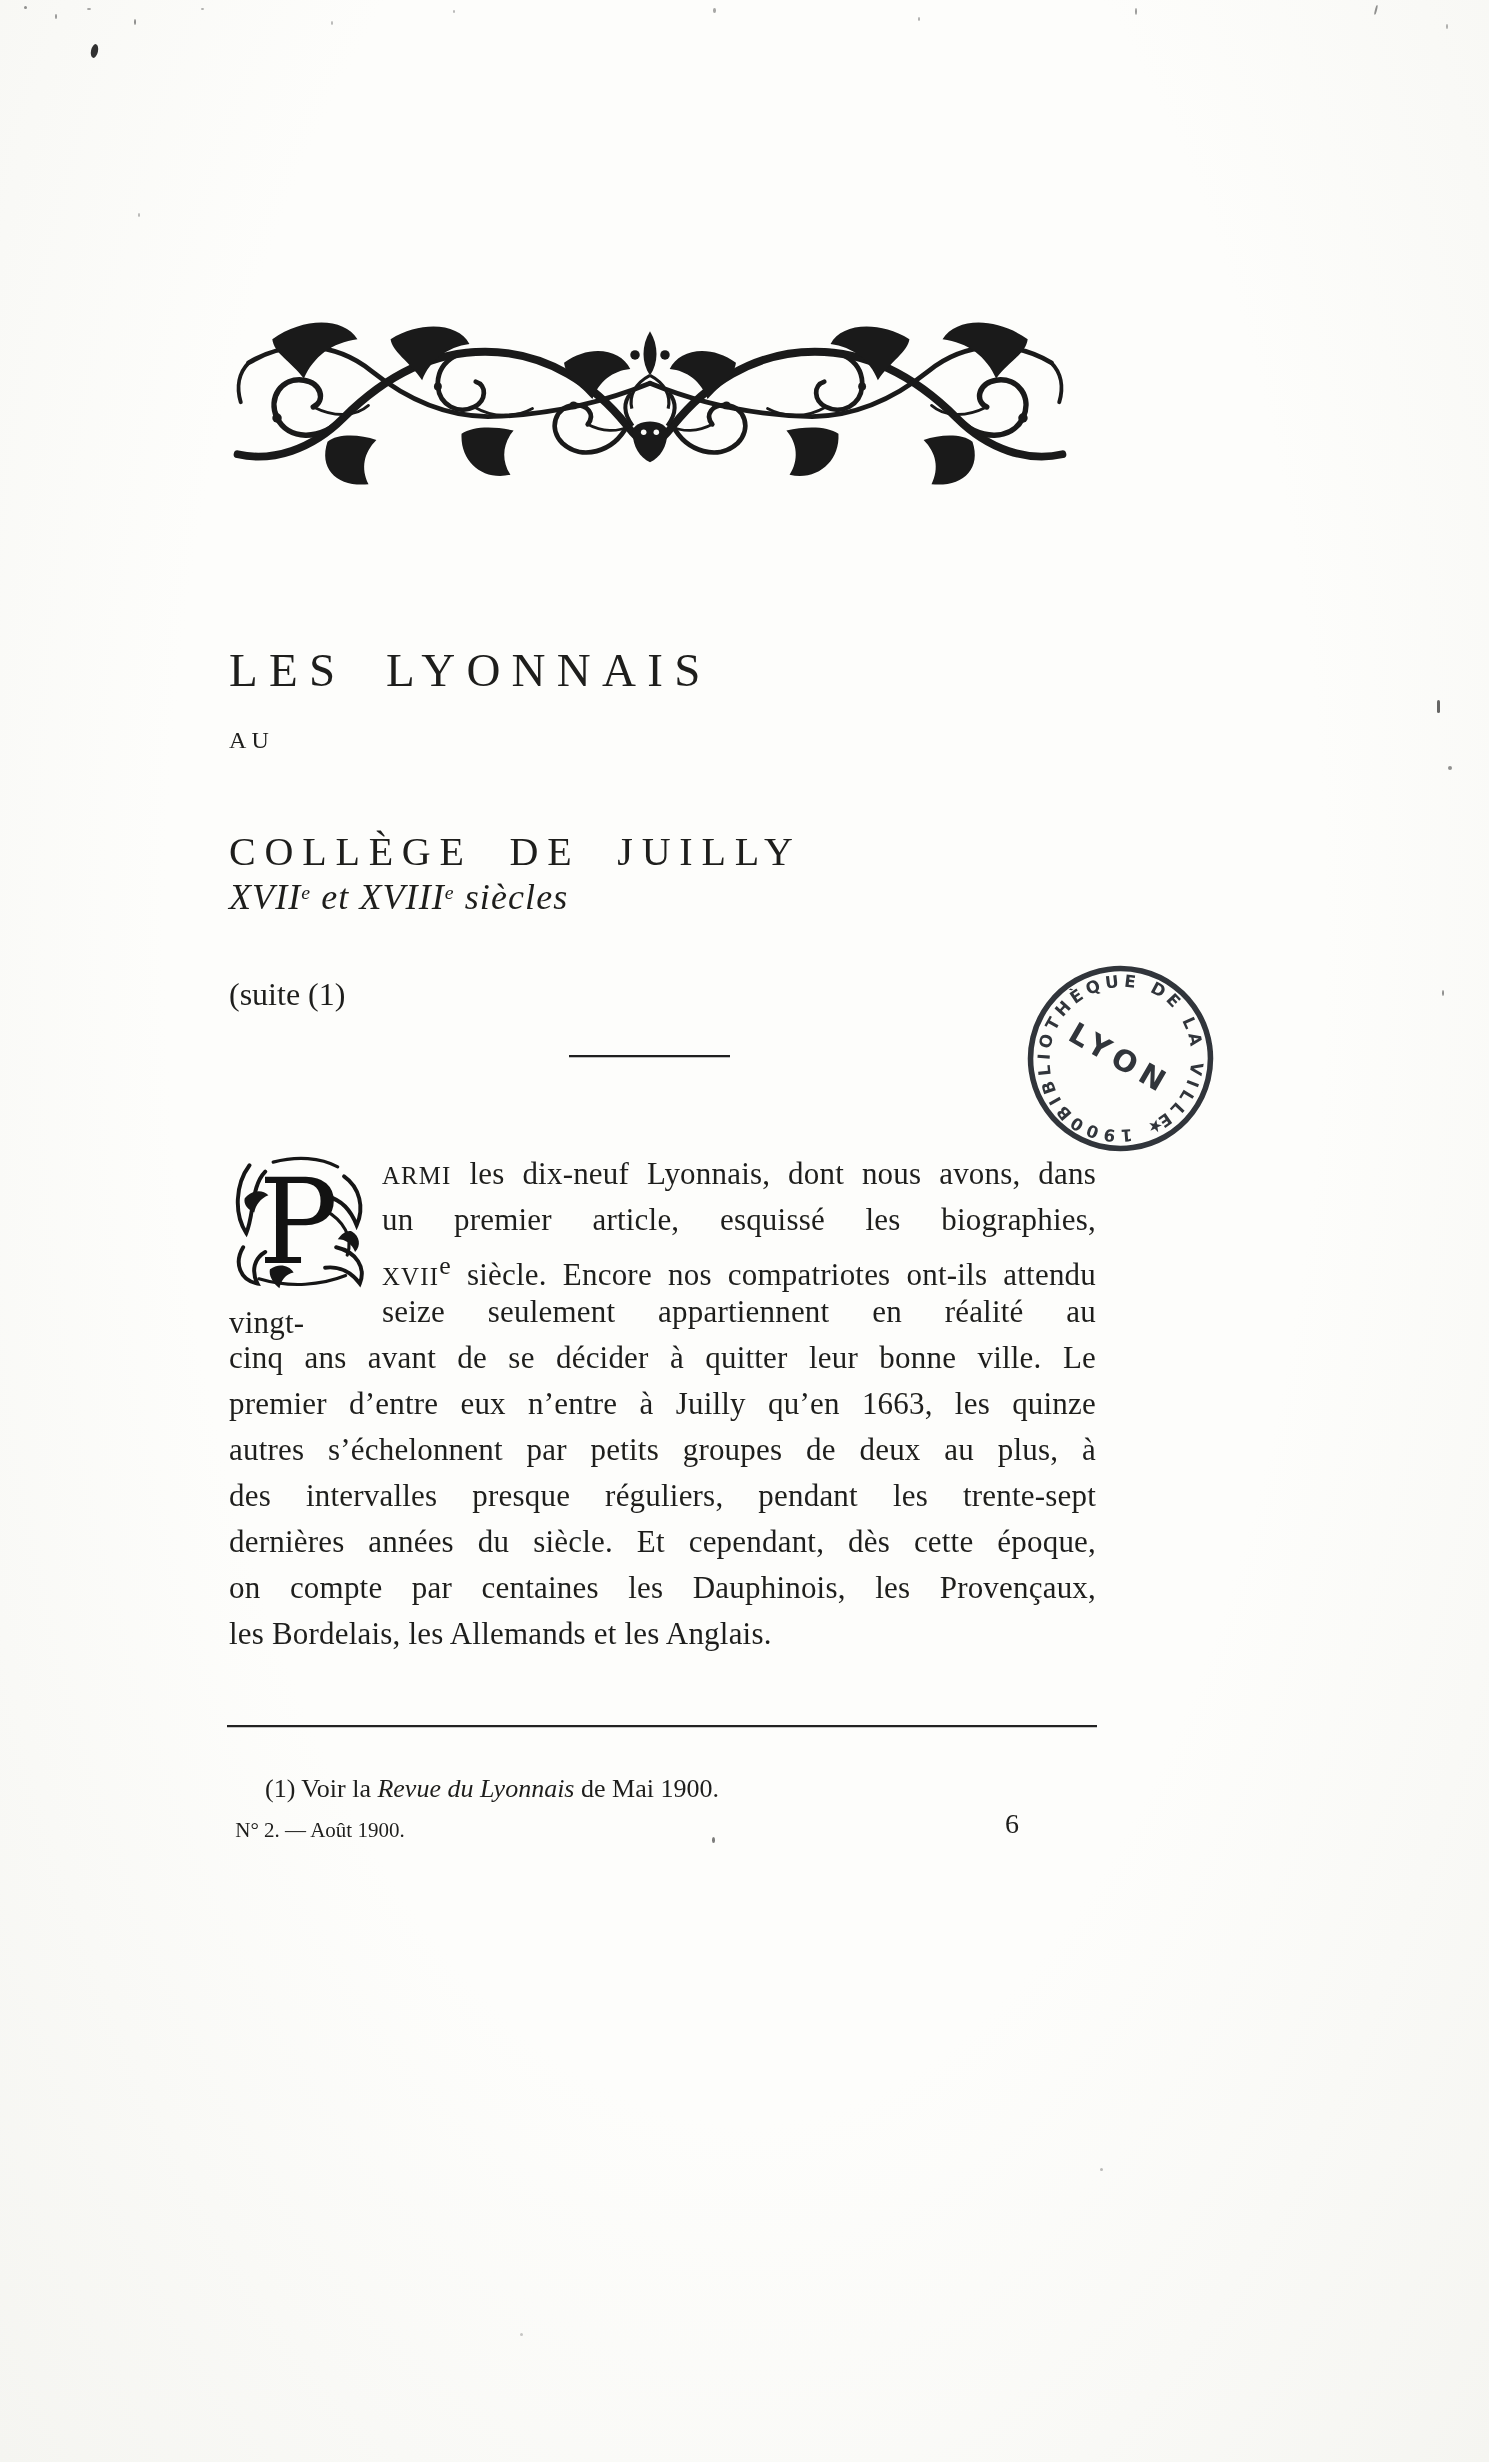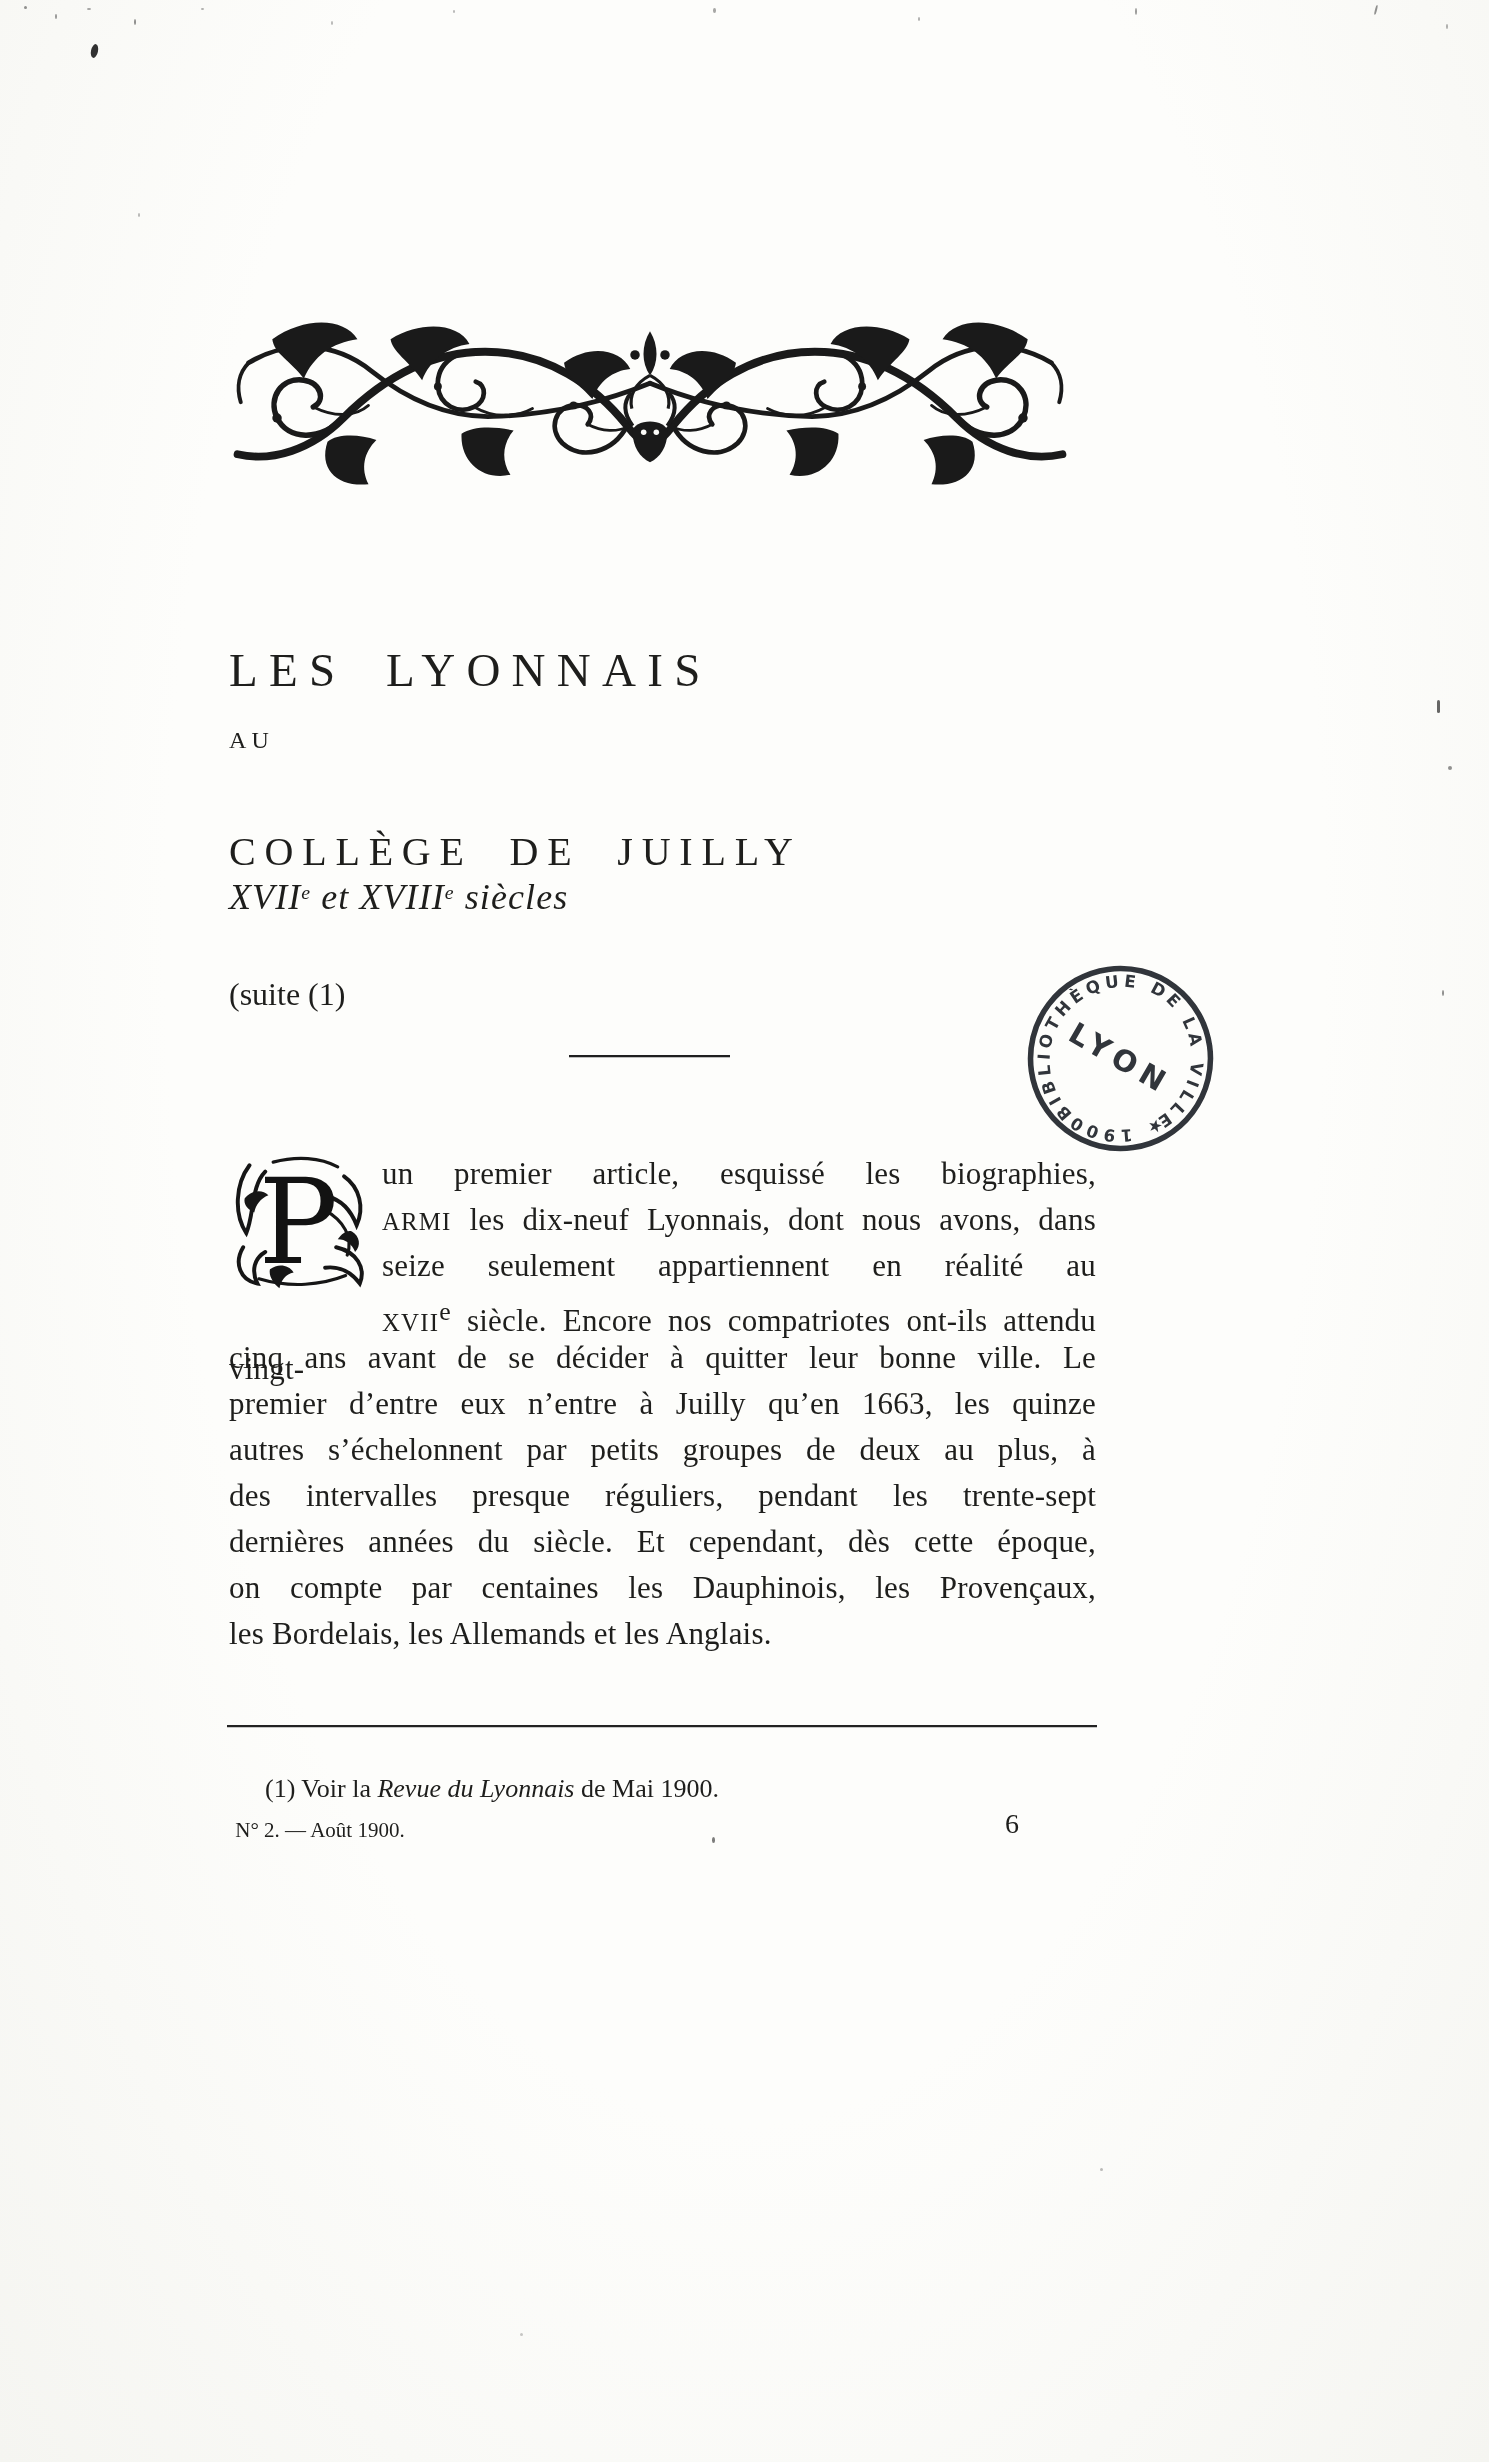--- a/index.html
+++ b/index.html
@@ -159,24 +159,24 @@
           <path d="M120,70 C146,84 158,106 150,128" stroke-width="4"></path>
         </g>
         <g fill="#161616">
           <path d="M20,56 C28,46 42,44 50,52 C40,56 34,64 32,74 C24,70 18,64 20,56 Z"></path>
           <path d="M156,98 C166,104 168,116 160,124 C156,114 148,108 138,108 C144,100 150,96 156,98 Z"></path>
           <path d="M52,146 C62,138 76,140 82,150 C72,152 66,160 64,170 C56,164 50,154 52,146 Z"></path>
         </g>
         <text x="88" y="138" text-anchor="middle" font-size="150" font-family="DejaVu Serif, serif" fill="#121212">P</text>
       </svg>
     </div>
+    <div class="line"><span class="sc">ARMI</span><span> les dix-neuf Lyonnais, dont nous avons, dans</span></div>
     <div class="line">un premier article, esquissé les biographies,</div>
-    <div class="line"><span class="sc">ARMI</span><span> les dix-neuf Lyonnais, dont nous avons, dans</span></div>
+    <div class="line"><span class="sc">XVII</span><sup>e</sup><span> siècle. Encore nos compatriotes ont-ils attendu vingt-</span></div>
     <div class="line">seize seulement appartiennent en réalité au</div>
-    <div class="line"><span class="sc">XVII</span><sup>e</sup><span> siècle. Encore nos compatriotes ont-ils attendu vingt-</span></div>
     <div class="line">cinq ans avant de se décider à quitter leur bonne ville. Le</div>
     <div class="line">premier d’entre eux n’entre à Juilly qu’en 1663, les quinze</div>
     <div class="line">autres s’échelonnent par petits groupes de deux au plus, à</div>
     <div class="line">des intervalles presque réguliers, pendant les trente-sept</div>
     <div class="line">dernières années du siècle. Et cependant, dès cette époque,</div>
     <div class="line">on compte par centaines les Dauphinois, les Provençaux,</div>
     <div class="line para-end">les Bordelais, les Allemands et les Anglais.</div>
   </div>
 
   <div class="fn-rule"></div>

